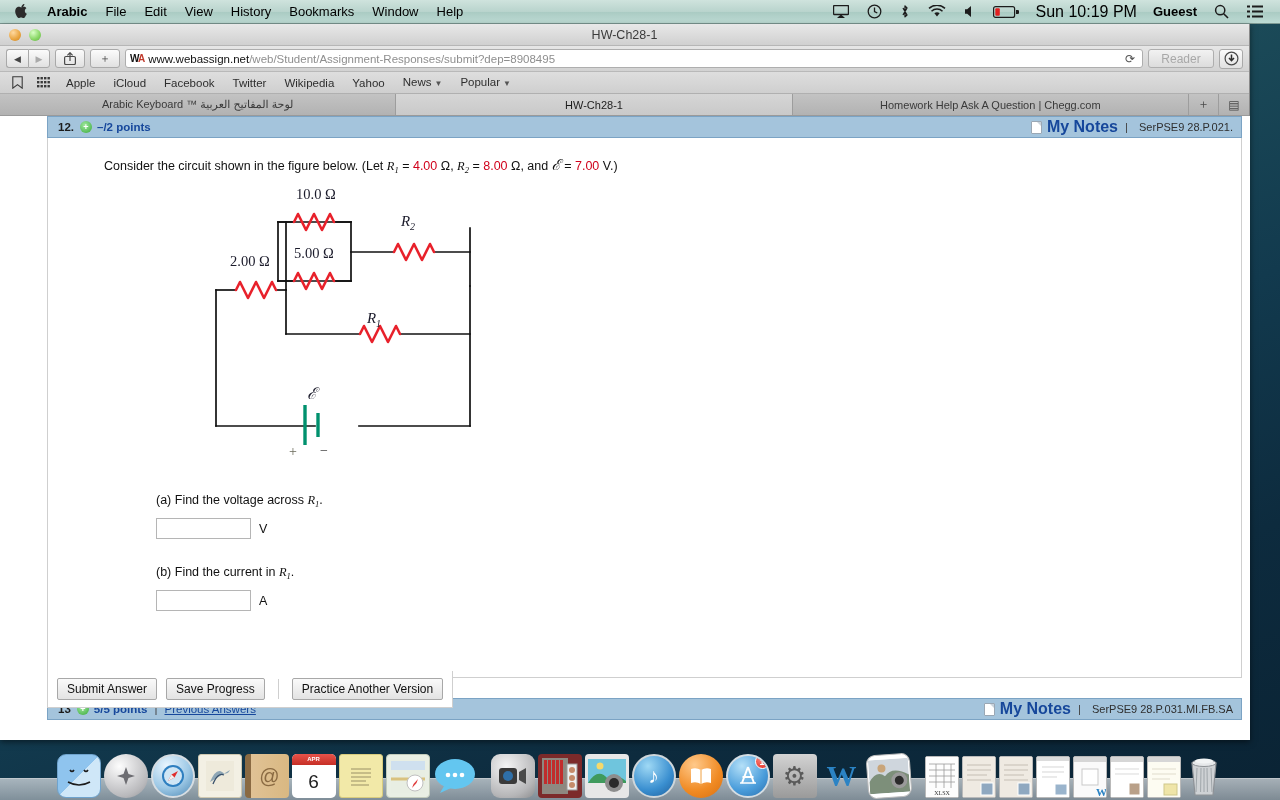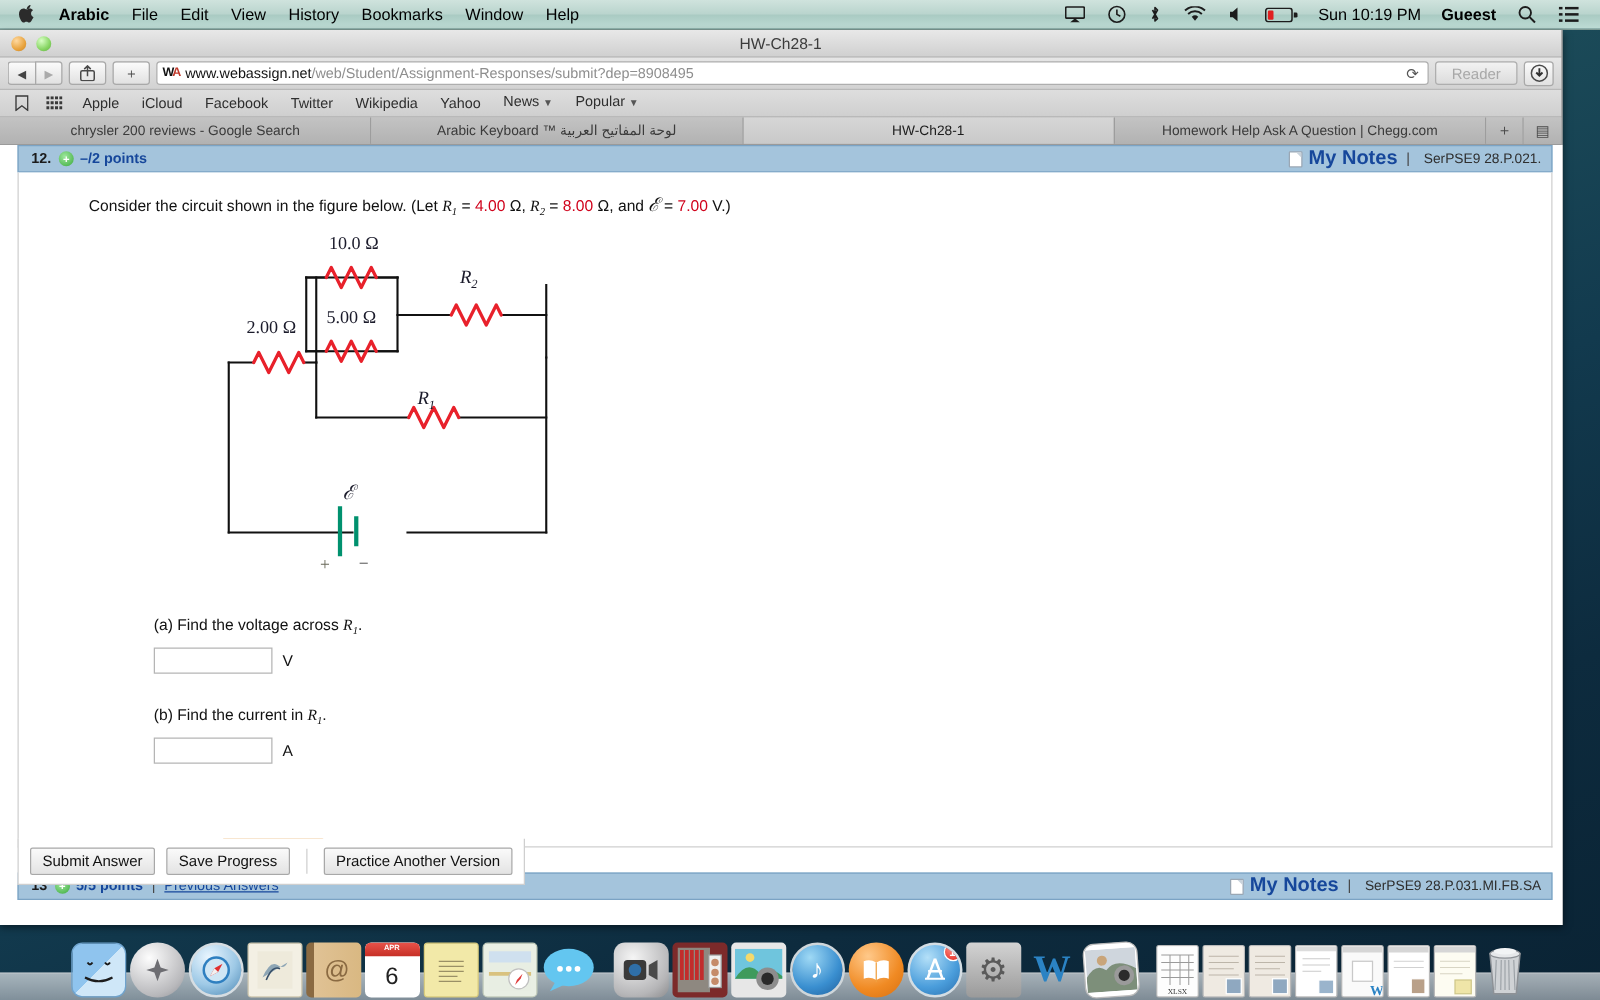--- a/index.html
+++ b/index.html
@@ -18,21 +18,21 @@
     position:absolute; top:0; left:0; width:1280px; height:24px;
     background: linear-gradient(to bottom,#cfe3dd 0%,#b9d4cd 50%,#a9cac2 51%,#bedcd5 100%);
     display:flex; align-items:center; padding:0 8px;
     font-size:13px; color:#000; border-bottom:1px solid #7e9a94;
   }
   .mb-item { padding:0 9px; white-space:nowrap; line-height:24px; font-size:13px; }
   .mb-app { font-weight:bold; }
   #apple-logo { font-size:16px; padding:0 10px 0 6px; line-height:20px;}
   #mb-right { margin-left:auto; display:flex; align-items:center; gap:0; }
   .mb-ricon { padding:0 9px; font-size:13px; line-height:24px; }
-  .mb-clock { padding:0 8px; font-size:13px; }
+  .mb-clock { padding:0 8px; font-size:16px; }
   .mb-user { padding:0 8px; font-weight:bold; font-size:13px; }
   .svgi { display:block; }
 
   
   #window {
     position:absolute; top:24px; left:0; width:1250px; height:716px;
     background:#d8d8d8;
     border-right:1px solid #8a8a8a;
     box-shadow: 0 2px 6px rgba(0,0,0,.5);
   }
@@ -109,21 +109,21 @@
   }
   .tab.active { background:linear-gradient(to bottom,#d6d6d6,#c9c9c9); color:#1d1d1d; }
   .tabctl { width:30px; display:flex;align-items:center;justify-content:center;
             font-size:12px;color:#4a4a4a;border-right:1px solid #9d9d9d;
             background:linear-gradient(to bottom,#c3c3c3,#b2b2b2);}
   .tabctl:last-child{border-right:none;}
 
   
   #content {
     position:absolute; top:92px; left:0; width:1250px; height:624px;
-    background:#fff; overflow:hidden;
+    background:#fff; overflow:hidden;padding-left:33px;
   }
   .qblock { position:relative; }
   .qheader {
     background:#a4c4dc;
     border:1px solid #7ba3c4;
     height:22px; display:flex; align-items:center;
     font-size:11.5px; margin:0 8px 0 14px;
   }
   .qnum { font-weight:bold; color:#1b1b1b; padding:0 6px 0 10px; }
   .plusbadge {
@@ -345,21 +345,20 @@
     <div class="bm">iCloud</div>
     <div class="bm">Facebook</div>
     <div class="bm">Twitter</div>
     <div class="bm">Wikipedia</div>
     <div class="bm">Yahoo</div>
     <div class="bm"><span>News</span><span class="caret">▼</span></div>
     <div class="bm"><span>Popular</span><span class="caret">▼</span></div>
   </div>
 
   <div id="tabbar">
-    <div class="tab">chrysler 200 reviews - Google Search</div>
     <div class="tab">Arabic Keyboard ™ لوحة المفاتيح العربية</div>
     <div class="tab active">HW-Ch28-1</div>
     <div class="tab">Homework Help Ask A Question | Chegg.com</div>
     <div class="tabctl">＋</div>
     <div class="tabctl">▤</div>
   </div>
 
   <div id="content">
 
     <div class="qblock">

